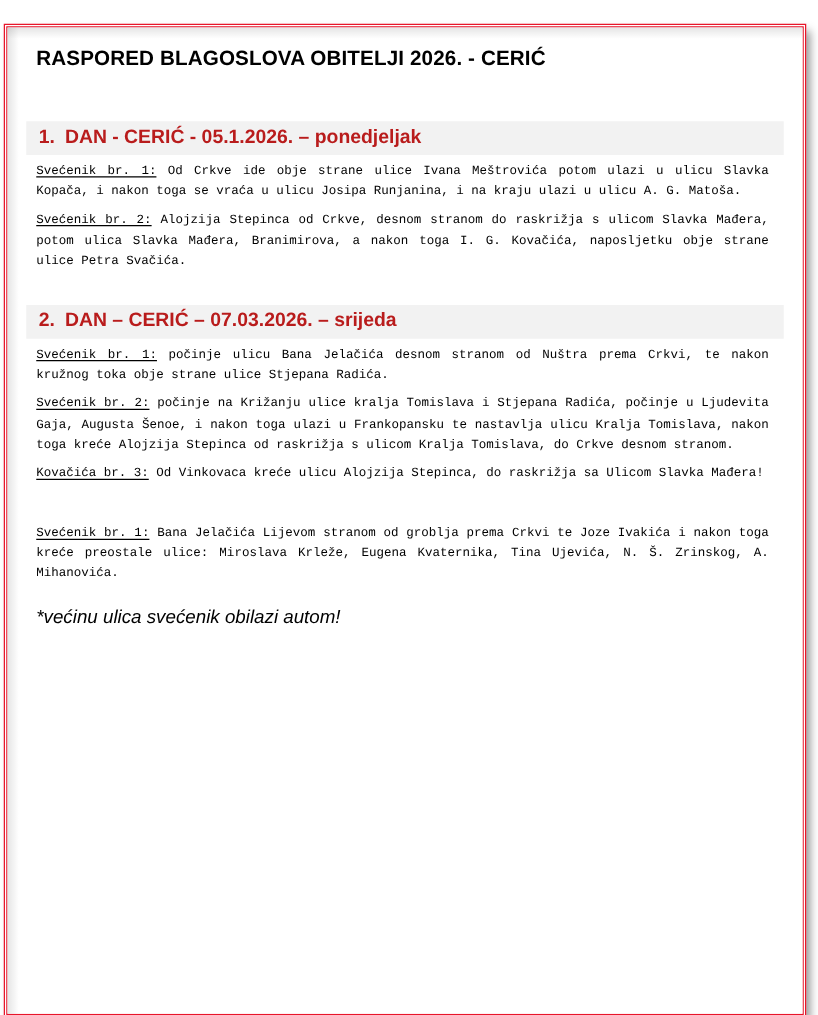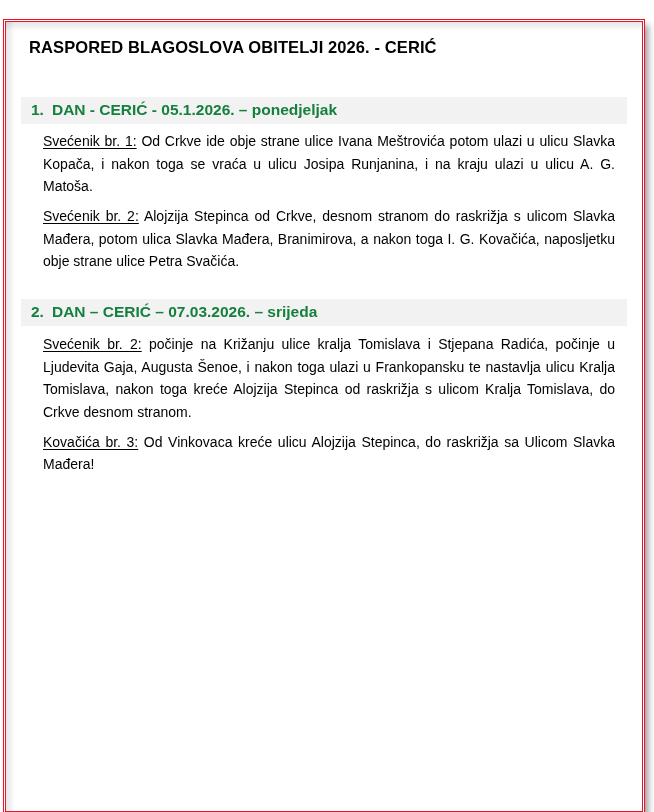--- a/index.html
+++ b/index.html
@@ -46,35 +46,36 @@
     letter-spacing: 0.1px;
     margin: 4px 0 0 10px;
   }
 
   .spacer-lg { height: 40px; }
 
   .day-heading {
     background: #f2f2f2;
     font-size: 15.5px;
     font-weight: bold;
-    color: #15803d;
+    color: #b91c1c;
     padding: 4px 6px 5px 10px;
     margin: 0 2px 0 2px;
     white-space: nowrap;
   }
   .day-heading .num { margin-right: 8px; }
 
   .para {
-    font-size: 14px;
+    font-size: 10px;
     line-height: 1.62;
     color: #000000;
     text-align: justify;
     text-justify: inter-word;
-    margin: 7px 14px 0 24px;
+    margin: 7px 14px 0 10px;
     hyphens: none;
+    font-family: Liberation Mono, monospace;
   }
   .para.first { margin-top: 6px; }
   .lbl {
     text-decoration: underline;
     text-underline-offset: 2px;
   }
   .note {
     font-size: 15px;
     font-style: italic;
     color: #000000;
@@ -101,25 +102,32 @@
     </p>
     <p class="para">
       <span class="lbl">Svećenik br. 2:</span><span>  Alojzija Stepinca od Crkve, desnom stranom do raskrižja s ulicom Slavka Mađera, potom ulica Slavka Mađera, Branimirova, a nakon toga I. G. Kovačića, naposljetku obje strane ulice Petra Svačića.</span>
     </p>
 
     <div class="gap-block"></div>
 
     <div class="day-heading">
       <span class="num">2.</span><span>DAN – CERIĆ – 07.03.2026. – srijeda</span>
     </div>
+    <p class="para first">
+      <span class="lbl">Svećenik br. 1:</span><span> počinje ulicu Bana Jelačića desnom stranom od Nuštra  prema Crkvi, te nakon kružnog toka obje strane ulice Stjepana Radića.</span>
+    </p>
     <p class="para">
       <span class="lbl">Svećenik br. 2:</span><span> počinje na Križanju ulice kralja Tomislava i Stjepana Radića, počinje u  Ljudevita Gaja, Augusta Šenoe, i nakon toga ulazi u Frankopansku te  nastavlja ulicu Kralja Tomislava, nakon toga kreće Alojzija Stepinca od raskrižja s ulicom Kralja Tomislava, do Crkve  desnom stranom.</span>
     </p>
     <p class="para">
       <span class="lbl">Kovačića br. 3:</span><span> Od Vinkovaca kreće ulicu Alojzija Stepinca, do raskrižja sa Ulicom Slavka Mađera!</span>
     </p>
 
     <div class="gap-block"></div>
 
+    <p class="para first">
+      <span class="lbl">Svećenik br. 1:</span><span> Bana Jelačića Lijevom stranom od groblja prema Crkvi  te Joze Ivakića i nakon toga kreće preostale ulice:  Miroslava Krleže,  Eugena  Kvaternika, Tina Ujevića, N. Š. Zrinskog, A. Mihanovića.</span>
+    </p>
 
+    <div class="note">*većinu ulica svećenik obilazi autom!</div>
 
   </div>
 </div>
 
 </body></html>

